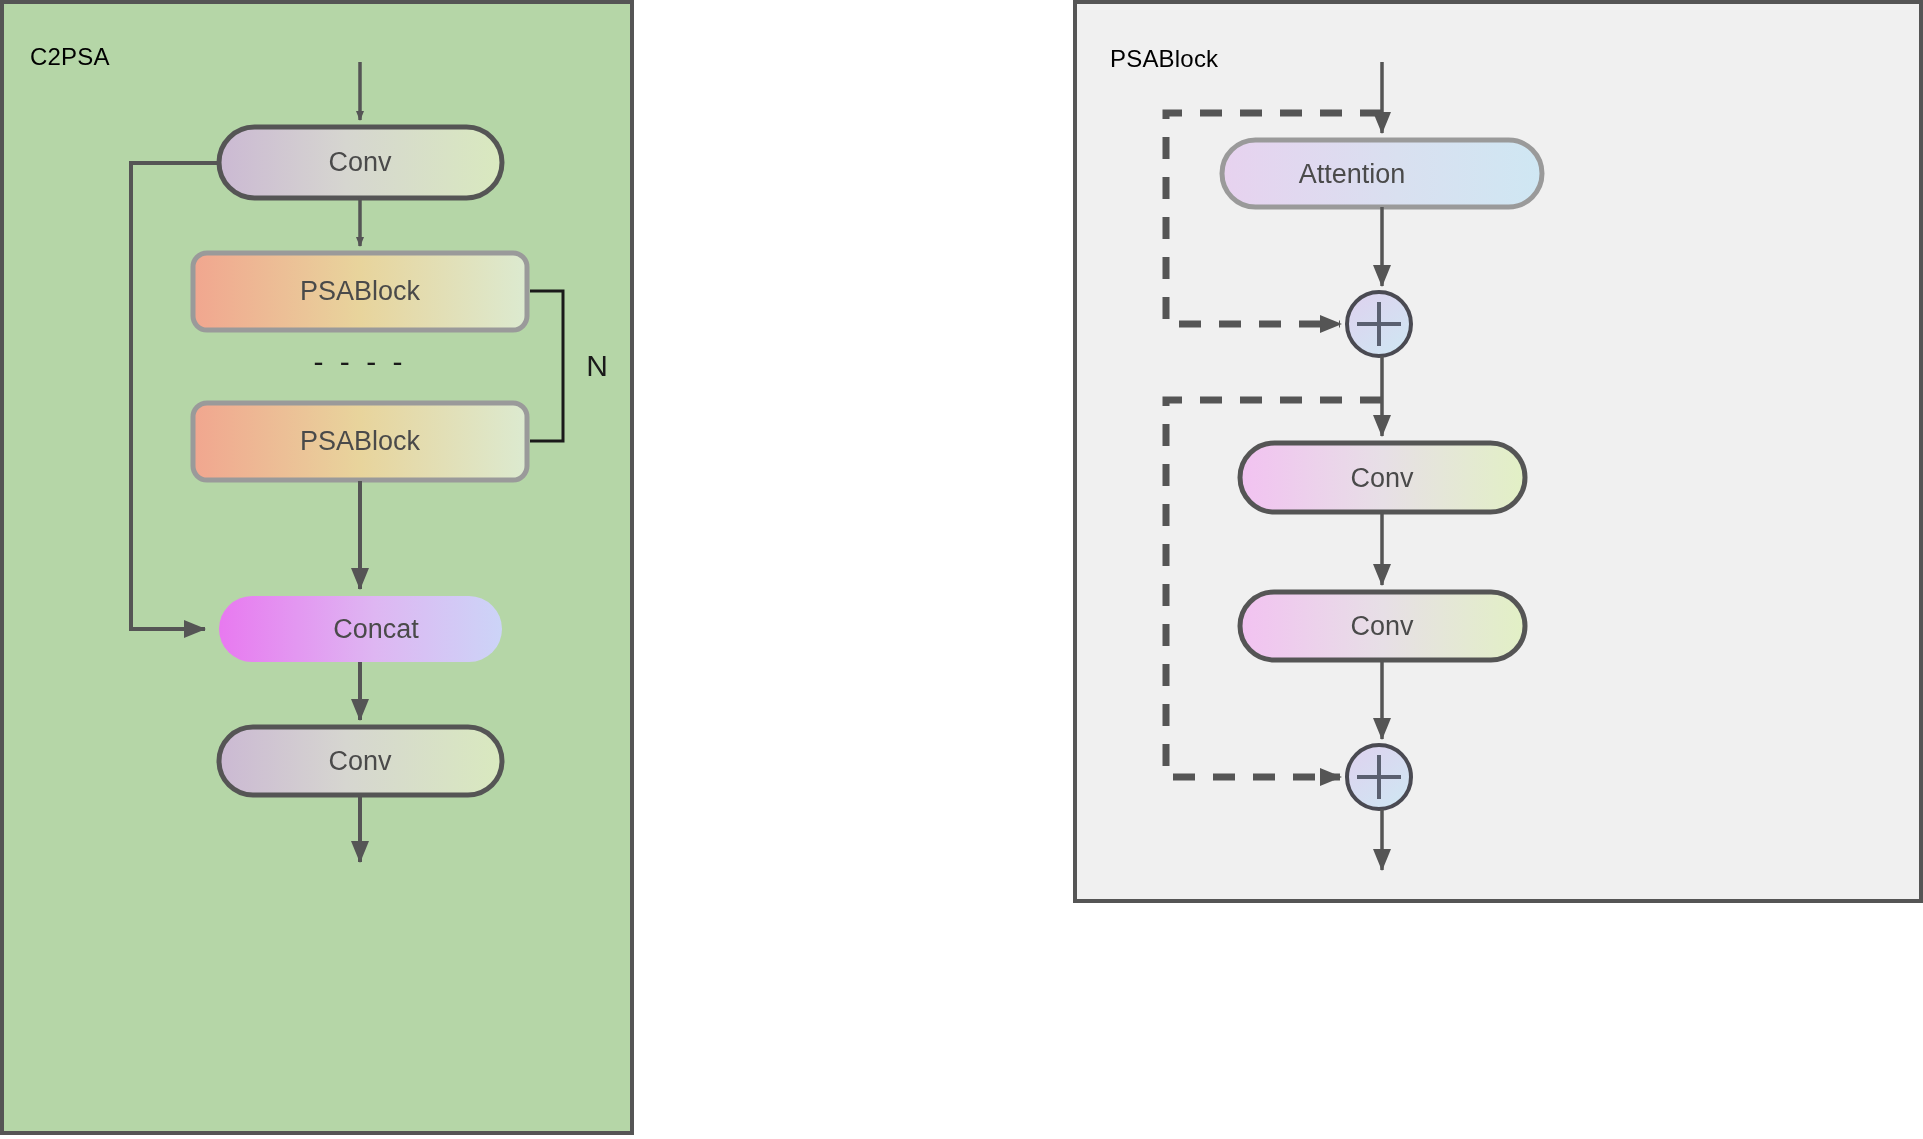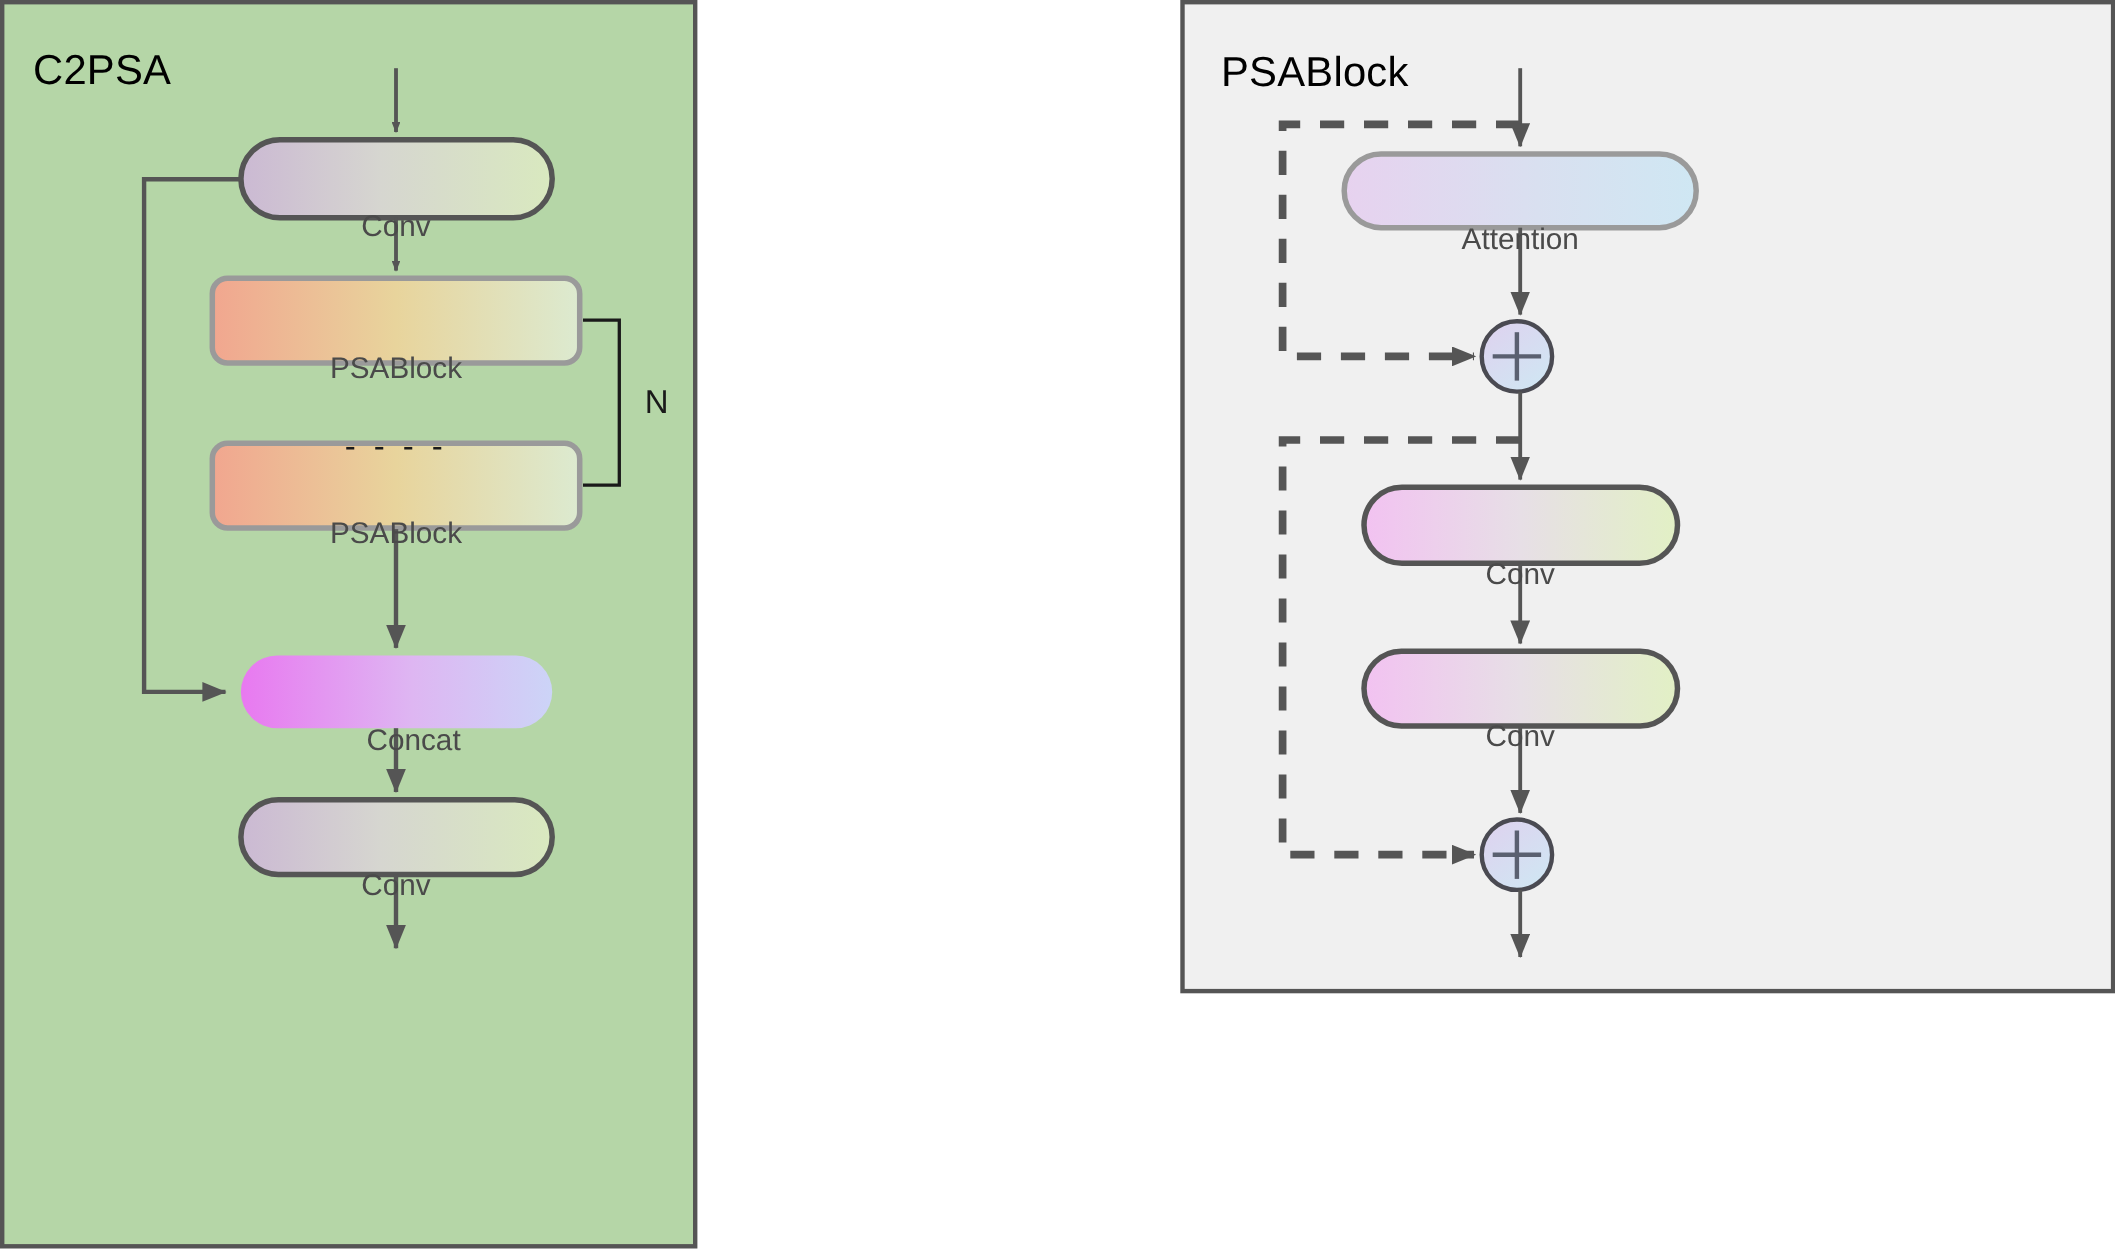--- a/index.html
+++ b/index.html
@@ -23,36 +23,35 @@
   svg.layer {
     position: absolute;
     left: 0;
     top: 0;
     width: 1923px;
     height: 1139px;
     overflow: visible;
   }
   .panel-title {
     position: absolute;
-    font-size: 38px;
+    font-size: 24px;
     color: #000000;
     font-family: "Liberation Sans", sans-serif;
     white-space: nowrap;
     letter-spacing: 0.2px;
   }
   .node-label {
     position: absolute;
     font-size: 27px;
     color: #4a4a4a;
     font-family: "Liberation Sans", sans-serif;
     white-space: nowrap;
     text-align: center;
     transform: translate(-50%, -50%);
     pointer-events: none;
-    margin-top: 44px;
   }
   .n-label {
     position: absolute;
     font-size: 30px;
     color: #1a1a1a;
     font-family: "Liberation Sans", sans-serif;
     transform: translate(-50%, -50%);
     white-space: nowrap;
   }
 </style>
@@ -175,19 +174,19 @@
   <div class="node-label" style="left:360px; top:362px; font-size:30px; color:#1a1a1a; letter-spacing:4px;">- - - -</div>
 
   <div class="node-label" style="left:360px; top:441px;">PSABlock</div>
 
   <div class="n-label" style="left:597px; top:366px;">N</div>
 
   <div class="node-label" style="left:376px; top:629px;">Concat</div>
 
   <div class="node-label" style="left:360px; top:761px;">Conv</div>
 
-  <div class="node-label" style="left:1382px; top:174px;">Attention</div>
+  <div class="node-label" style="left:1352px; top:174px;">Attention</div>
 
   <div class="node-label" style="left:1382px; top:478px;">Conv</div>
 
   <div class="node-label" style="left:1382px; top:626px;">Conv</div>
 
 </div>
 
 </body></html>

